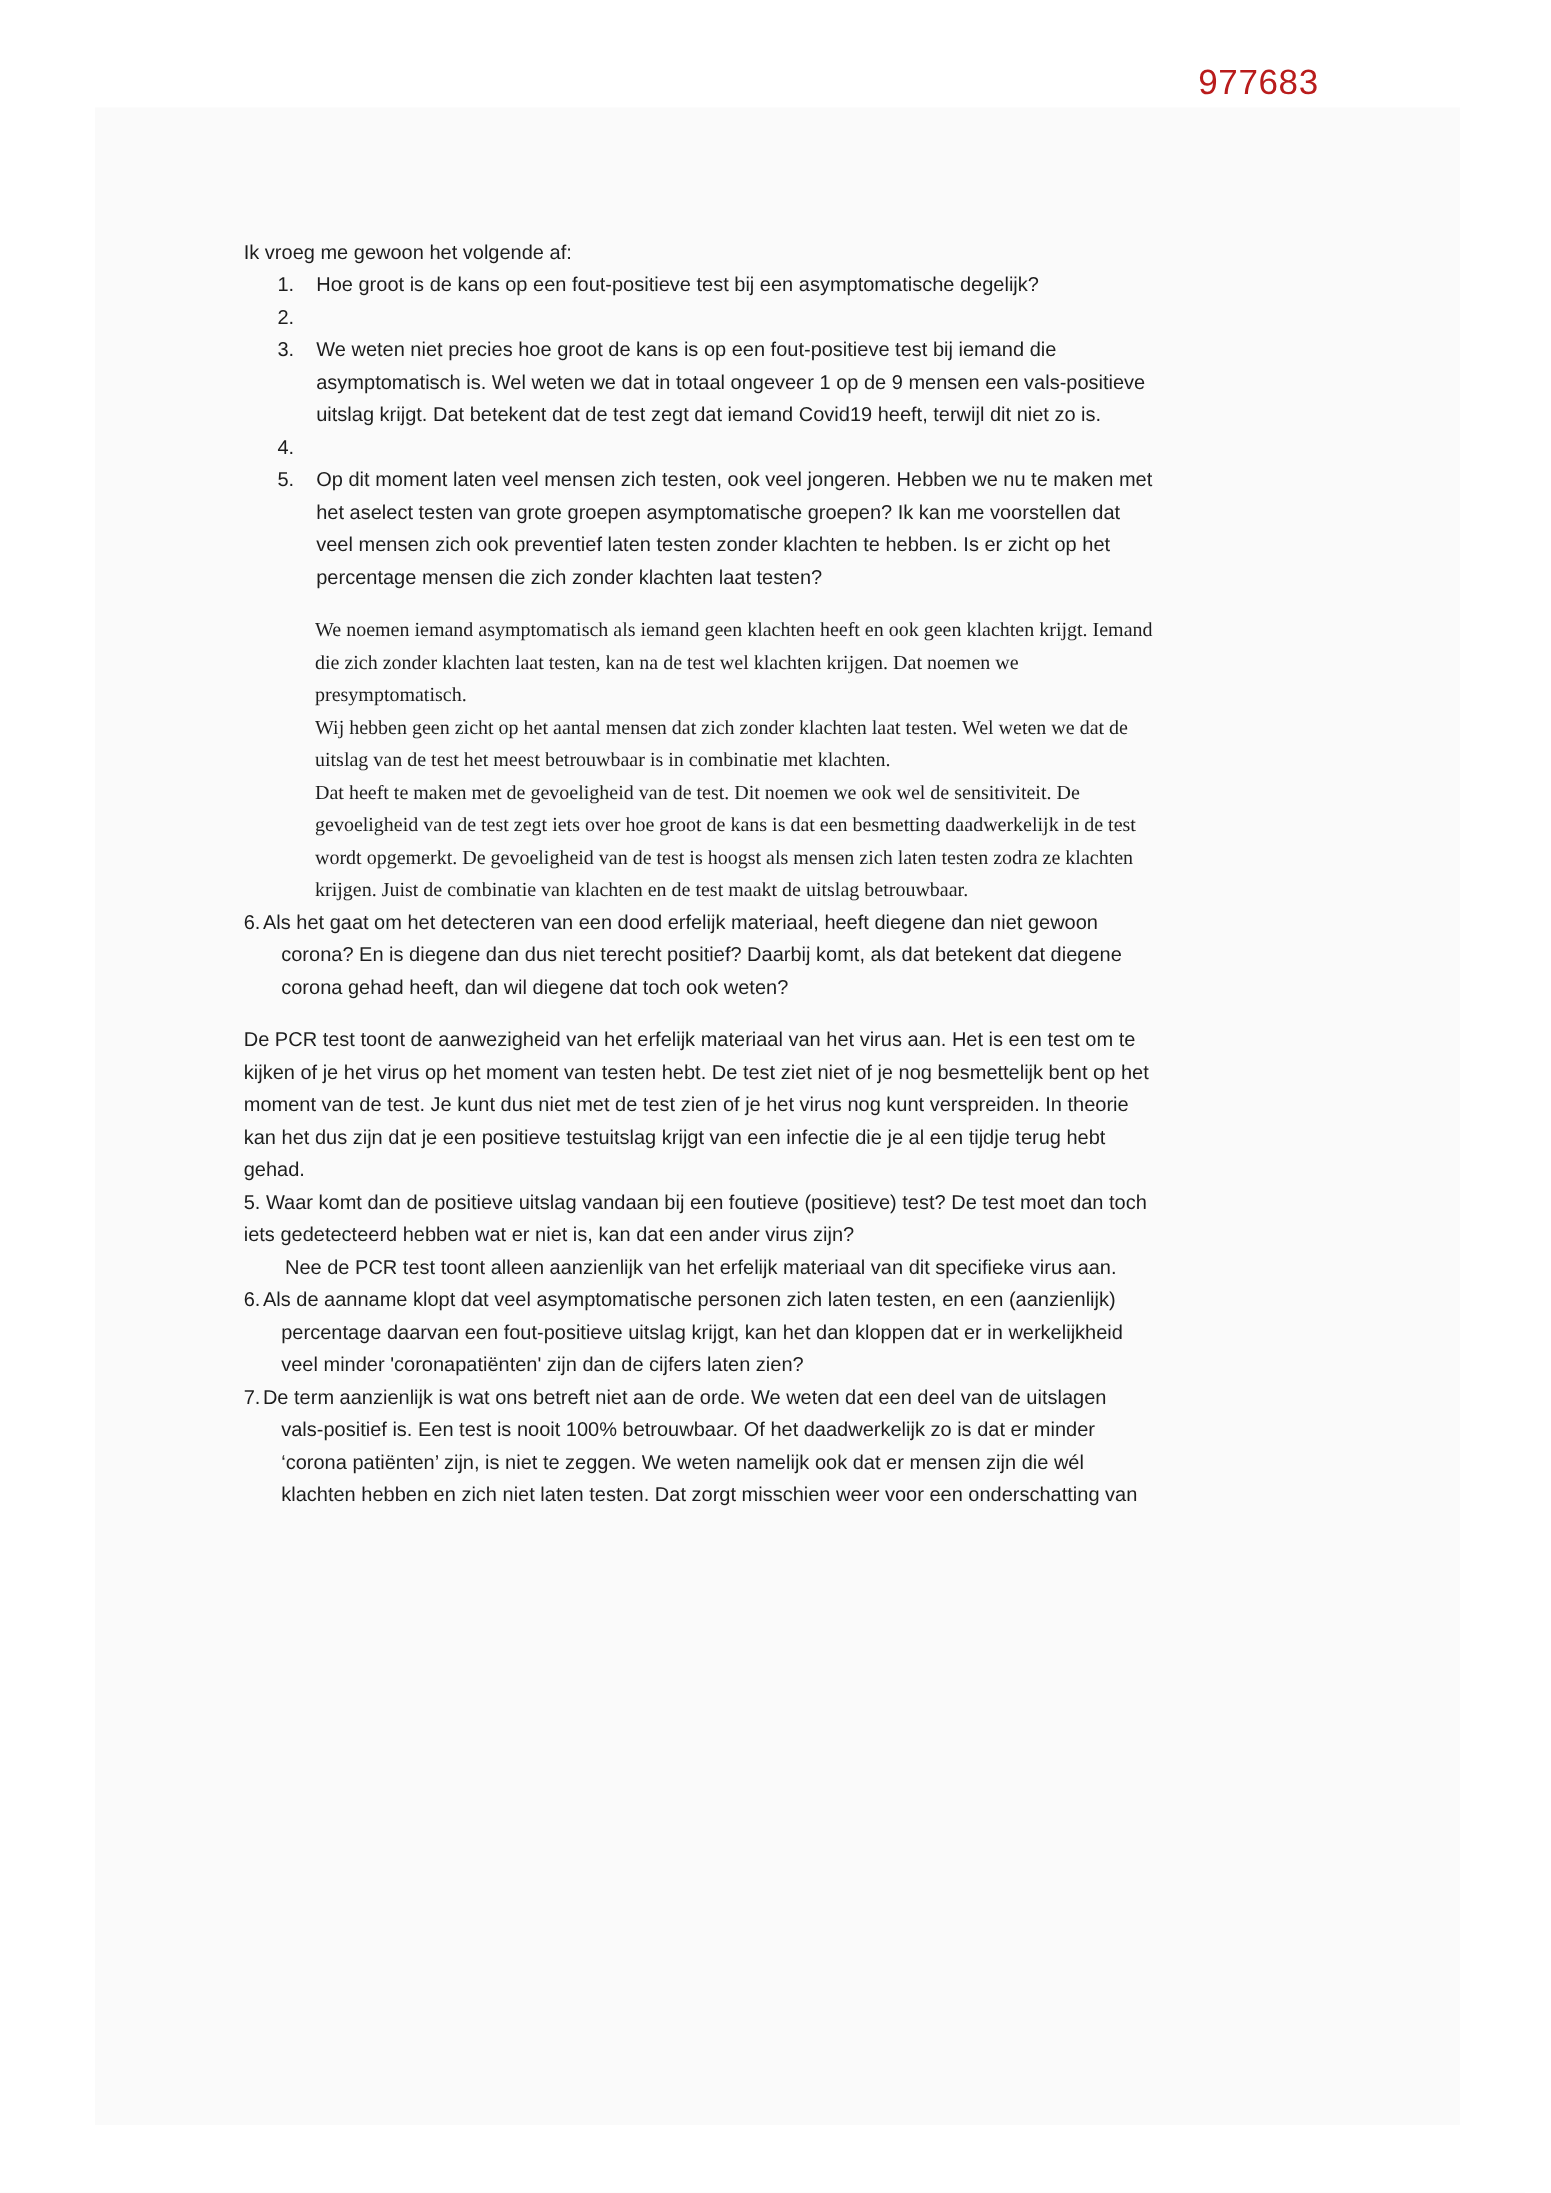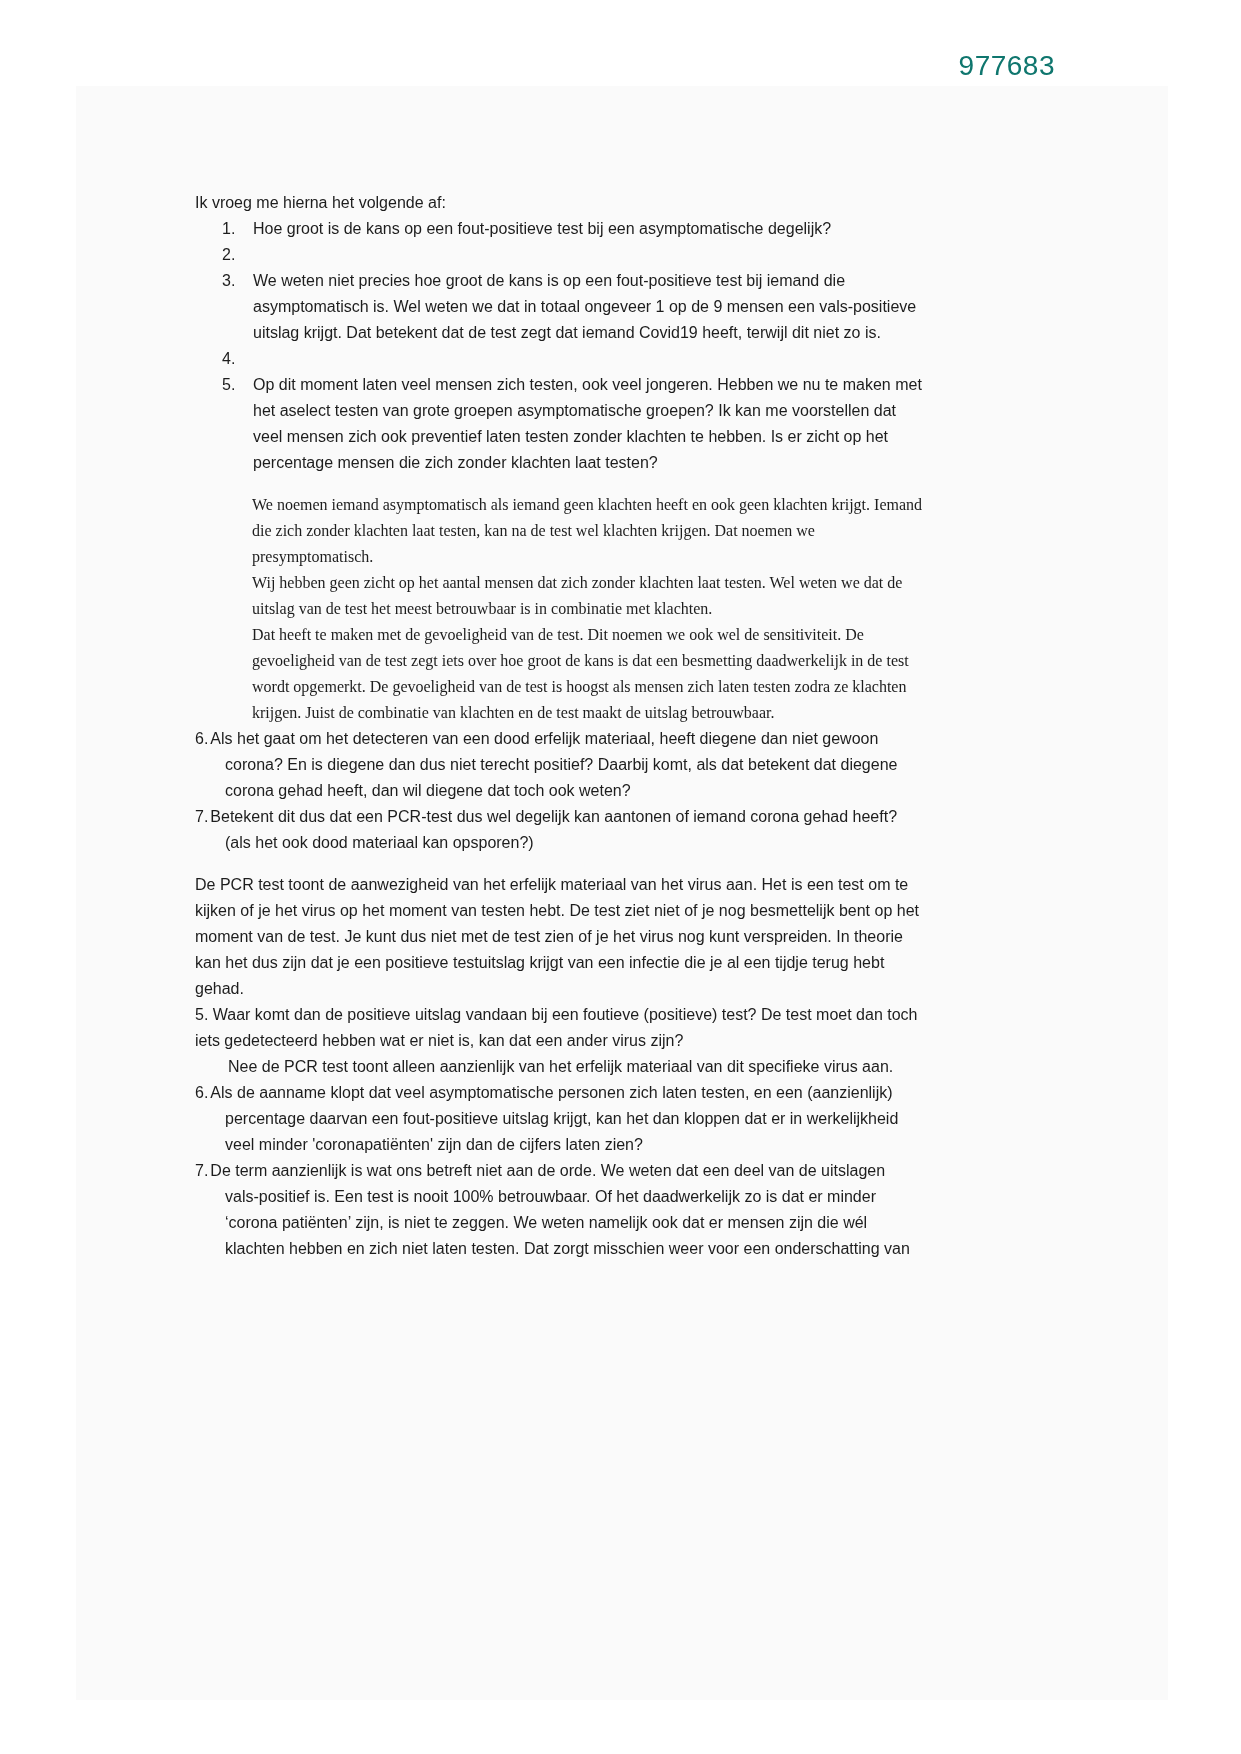--- a/index.html
+++ b/index.html
@@ -18,21 +18,21 @@
     width: 1092px;
     height: 1614px;
     background: #fafafa;
   }
   .page-number {
     position: absolute;
     top: 50px;
     right: 186px;
     font-size: 28px;
     letter-spacing: 0.5px;
-    color: #0f766e;
+    color: #b91c1c;
   }
   .content {
     position: absolute;
     left: 195px;
     top: 190px;
     width: 728px;
     font-size: 16px;
     line-height: 26px;
     color: #1d1d1d;
   }
@@ -62,21 +62,21 @@
 </style>
 </head>
 <body>
 
 <div class="scan-bg"></div>
 
 <div class="page-number">977683</div>
 
 <div class="content">
 
-  <p class="intro">Ik vroeg me hierna het volgende af:</p>
+  <p class="intro">Ik vroeg me gewoon het volgende af:</p>
 
   <div class="num-list">
     <div class="li">
       <span class="li-num">1.</span>
       <span class="li-text">Hoe groot is de kans op een fout-positieve test bij een asymptomatische degelijk?</span>
     </div>
     <div class="li">
       <span class="li-num">2.</span>
       <span class="li-text"></span>
     </div>
@@ -95,21 +95,20 @@
   </div>
 
   <p class="answer">We noemen iemand asymptomatisch als iemand geen klachten heeft en ook geen klachten krijgt. Iemand die zich zonder klachten laat testen, kan na de test wel klachten krijgen. Dat noemen we presymptomatisch.
 Wij hebben geen zicht op het aantal mensen dat zich zonder klachten laat testen. Wel weten we dat de uitslag van de test het meest betrouwbaar is in combinatie met klachten.</p>
 
 
   <p class="answer">Dat heeft te maken met de gevoeligheid van de test. Dit noemen we ook wel de sensitiviteit. De gevoeligheid van de test zegt iets over hoe groot de kans is dat een besmetting daadwerkelijk in de test wordt opgemerkt. De gevoeligheid van de test is hoogst als mensen zich laten testen zodra ze klachten krijgen. Juist de combinatie van klachten en de test maakt de uitslag betrouwbaar.</p>
 
   <div class="hang-group">
     <p class="hang"><span class="hang-num">6.</span><span>Als het gaat om het detecteren van een dood erfelijk materiaal, heeft diegene dan niet gewoon corona? En is diegene dan dus niet terecht positief? Daarbij komt, als dat betekent dat diegene corona gehad heeft, dan wil diegene dat toch ook weten?</span></p>
-    <p class="hang"><span class="hang-num">7.</span><span>Betekent dit dus dat een PCR-test dus wel degelijk kan aantonen of iemand corona gehad heeft? (als het ook dood materiaal kan opsporen?)</span></p>
   </div>
 
   <p class="flush">De PCR test toont de aanwezigheid van het erfelijk materiaal van het virus aan. Het is een test om te kijken of je het virus op het moment van testen hebt. De test ziet niet of je nog besmettelijk bent op het moment van de test. Je kunt dus niet met de test zien of je het virus nog kunt verspreiden. In theorie kan het dus zijn dat je een positieve testuitslag krijgt van een infectie die je al een tijdje terug hebt gehad.</p>
 
   <p class="flush">5. Waar komt dan de positieve uitslag vandaan bij een foutieve (positieve) test? De test moet dan toch iets gedetecteerd hebben wat er niet is, kan dat een ander virus zijn?</p>
 
   <p class="answer-small">Nee de PCR test toont alleen aanzienlijk van het erfelijk materiaal van dit specifieke virus aan.</p>
 
   <div class="hang-group">
     <p class="hang"><span class="hang-num">6.</span><span>Als de aanname klopt dat veel asymptomatische personen zich laten testen, en een (aanzienlijk) percentage daarvan een fout-positieve uitslag krijgt, kan het dan kloppen dat er in werkelijkheid veel minder 'coronapatiënten' zijn dan de cijfers laten zien?</span></p>

